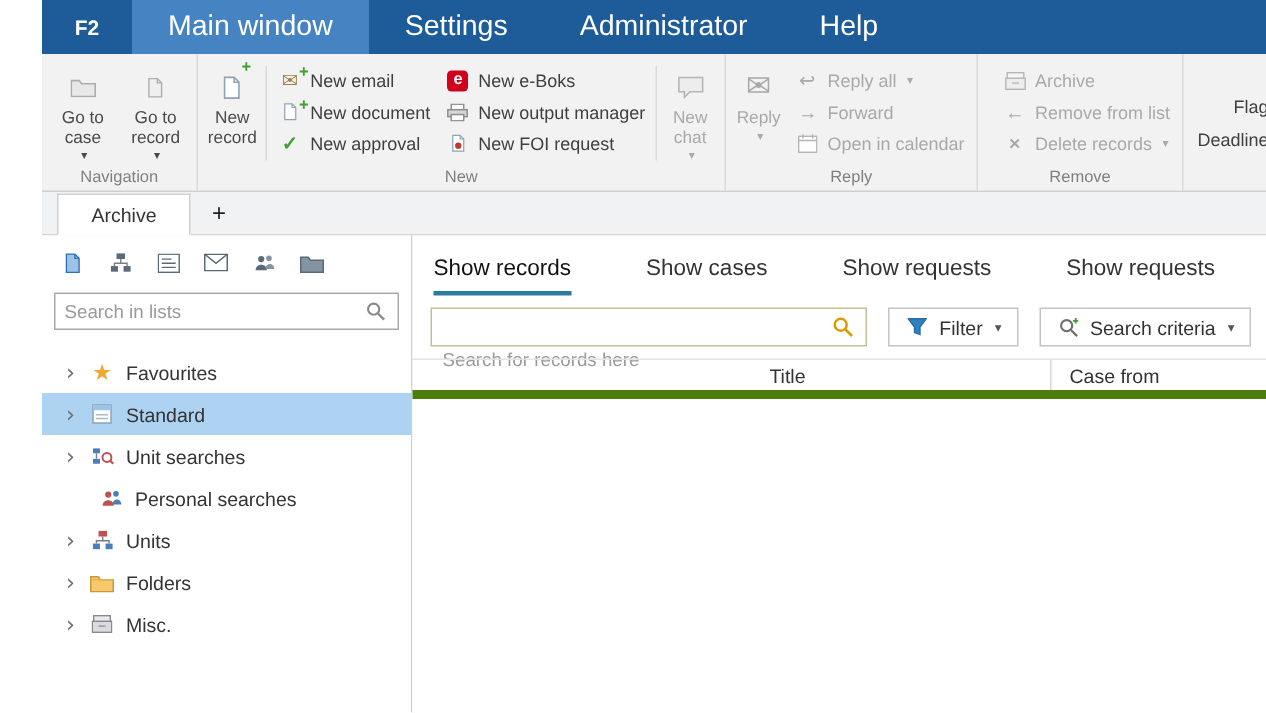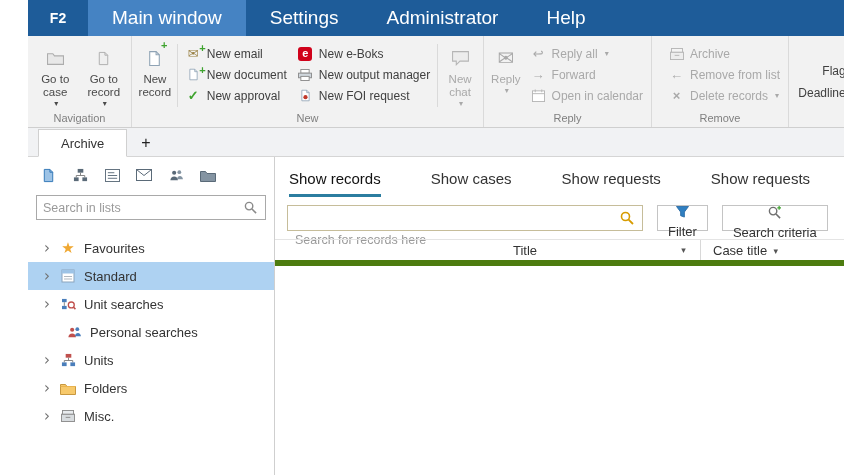--- a/index.html
+++ b/index.html
@@ -80,21 +80,21 @@
   .view-tabs { display:flex; gap:50px; padding:13px 0 0 14px; flex:0 0 auto; }
   .vtab { font-size:15px; color:#333; padding-bottom:7px; cursor:default; white-space:nowrap; }
   .vtab.active { color:#111; border-bottom:3px solid #2b7da0; }
   .search-row { display:flex; align-items:center; gap:14px; padding:8px 10px 8px 12px; flex:0 0 auto; }
   .rec-search { width:356px; height:26px; border:1px solid #c6bd9a; background:#fff; display:flex;
                 align-items:center; padding:0 7px; }
   .rec-search input { border:none; outline:none; flex:1; font-size:12.5px; color:#444;
                       font-family:"Liberation Sans",sans-serif; min-width:0;margin-top:44px; }
   .rec-search input::placeholder { color:#9a9a9a; }
   .btn { height:26px; border:1px solid #c4c4c4; background:#fff; display:flex; align-items:center;
-         gap:6px; padding:0 10px; font-size:13px; color:#333; cursor:default; white-space:nowrap;flex-direction:column; }
+         gap:6px; padding:0 10px; font-size:13px; color:#333; cursor:default; white-space:nowrap; }
   .btn .caret { font-size:9px; color:#555; }
   .thead { height:27px; border-top:1px solid #e4e4e4; border-bottom:6px solid #4d7c0f; display:flex;
            align-items:center; font-size:13px; color:#333; flex:0 0 auto; }
   .th-spacer1 { width:110px; } .th-title { width:280px; text-align:center; }
   .th-flex { flex:1; } .th-case { width:144px; border-left:1px solid #d8d8d8; height:100%;
              display:flex; align-items:center; padding-left:12px; }
   .tbody { flex:1; background:#fff; }
 </style>
 </head>
 <body>
@@ -473,18 +473,18 @@
           </span>
           <span>Search criteria</span>
           <span class="caret">▾</span>
         </div>
       </div>
 
       <div class="thead">
         <div class="th-spacer1"></div>
         <div class="th-title">Title</div>
         <div class="th-flex"></div>
-        <div class="th-case">Case title</div>
+        <div class="th-case">Case from</div>
       </div>
       <div class="tbody"></div>
     </div>
   </div>
 </div>
 
 </body></html>

